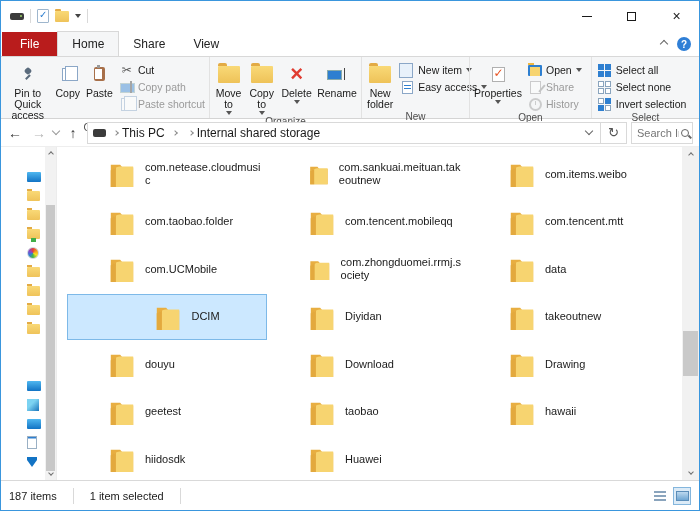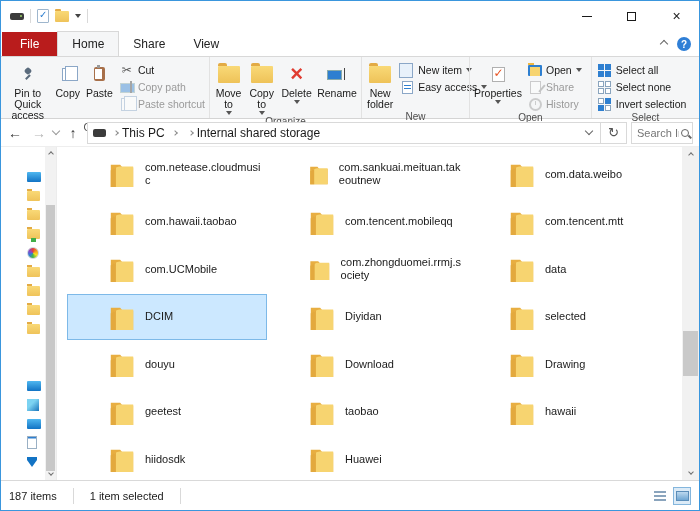--- a/index.html
+++ b/index.html
@@ -117,21 +117,21 @@
   .si-document i { display:block; width:10px; height:13px; background:#fff; border:1px solid #9ab0c4; box-shadow:inset 0 3px 0 -1.5px #2e7fd0; }
   .si-arrow-down i { display:block; width:0; height:0; border-left:5px solid transparent; border-right:5px solid transparent; border-top:7px solid #1273c4; box-shadow:0 -3px 0 -0px #1273c4; margin-top:3px; }
   .side-scroll { position:absolute; right:0; top:0; width:11px; height:100%; background:#f2f2f2; }
   .side-thumb { position:absolute; left:1px; top:58px; width:9px; height:266px; background:#c8c8c8; }
   .scroll-arrow { position:absolute; left:2px; display:flex; justify-content:center; width:7px; }
   .scroll-arrow .chev { width:4px; height:4px; border-color:#707070; }
 
   .main { flex:1; position:relative; min-width:0; }
   .grid { position:absolute; left:10px; top:4px; display:grid; grid-template-columns:repeat(3,200px); grid-auto-rows:47.5px; }
   .tile { width:200px; height:46px; display:flex; align-items:center; padding-left:40px; gap:9px; border:1px solid transparent; }
-  .tile.selected { background:#cce8ff; border-color:#7db9e8; }
+  .tile.selected { background:#cce8ff; border-color:#7db9e8;justify-content:center; }
   .tile-label { font-size:11px; line-height:13px; max-width:128px; word-break:break-all; }
   .main-scroll { position:absolute; right:0; top:0; width:17px; height:100%; background:#f1f1f1; }
   .main-thumb { position:absolute; left:1px; top:184px; width:15px; height:45px; background:#c9c9c9; }
 
   
   .statusbar { height:30px; border-top:1px solid #d9d9d9; display:flex; align-items:center; padding:0 8px; gap:16px; flex:0 0 auto; font-size:11px; }
   .sb-sep { width:1px; height:16px; background:#d9d9d9; }
   .sb-right { margin-left:auto; display:flex; gap:4px; }
   .view-btn { width:18px; height:18px; display:flex; align-items:center; justify-content:center; border:1px solid transparent; }
   .view-btn.active { border-color:#84b6dd; background:#dcebf7; }
@@ -473,29 +473,29 @@
       <path d="M3 30 V12 l5.5-3 V30 z" fill="#e3a93e"></path>
     </svg>
     <span class="tile-label">com.sankuai.meituan.takeoutnew</span>
   </div>
           <div class="tile">
     <svg width="28" height="30" viewBox="0 0 30 32">
       <path d="M3 6 h10 l2.5 3 H27 v21 H3 z" fill="#e8ae41"></path>
       <path d="M3 30 V12 c4-.5 5.5-4 9.5-4 H27 v22 z" fill="#f7d470"></path>
       <path d="M3 30 V12 l5.5-3 V30 z" fill="#e3a93e"></path>
     </svg>
-    <span class="tile-label">com.data.weibo</span>
-  </div>
-          <div class="tile">
-    <svg width="28" height="30" viewBox="0 0 30 32">
-      <path d="M3 6 h10 l2.5 3 H27 v21 H3 z" fill="#e8ae41"></path>
-      <path d="M3 30 V12 c4-.5 5.5-4 9.5-4 H27 v22 z" fill="#f7d470"></path>
-      <path d="M3 30 V12 l5.5-3 V30 z" fill="#e3a93e"></path>
-    </svg>
-    <span class="tile-label">com.hawaii.taobao</span>
+    <span class="tile-label">com.items.weibo</span>
+  </div>
+          <div class="tile">
+    <svg width="28" height="30" viewBox="0 0 30 32">
+      <path d="M3 6 h10 l2.5 3 H27 v21 H3 z" fill="#e8ae41"></path>
+      <path d="M3 30 V12 c4-.5 5.5-4 9.5-4 H27 v22 z" fill="#f7d470"></path>
+      <path d="M3 30 V12 l5.5-3 V30 z" fill="#e3a93e"></path>
+    </svg>
+    <span class="tile-label">com.taobao.folder</span>
   </div>
           <div class="tile">
     <svg width="28" height="30" viewBox="0 0 30 32">
       <path d="M3 6 h10 l2.5 3 H27 v21 H3 z" fill="#e8ae41"></path>
       <path d="M3 30 V12 c4-.5 5.5-4 9.5-4 H27 v22 z" fill="#f7d470"></path>
       <path d="M3 30 V12 l5.5-3 V30 z" fill="#e3a93e"></path>
     </svg>
     <span class="tile-label">com.tencent.mobileqq</span>
   </div>
           <div class="tile">
@@ -545,21 +545,21 @@
       <path d="M3 30 V12 l5.5-3 V30 z" fill="#e3a93e"></path>
     </svg>
     <span class="tile-label">Diyidan</span>
   </div>
           <div class="tile">
     <svg width="28" height="30" viewBox="0 0 30 32">
       <path d="M3 6 h10 l2.5 3 H27 v21 H3 z" fill="#e8ae41"></path>
       <path d="M3 30 V12 c4-.5 5.5-4 9.5-4 H27 v22 z" fill="#f7d470"></path>
       <path d="M3 30 V12 l5.5-3 V30 z" fill="#e3a93e"></path>
     </svg>
-    <span class="tile-label">selected</span>
+    <span class="tile-label">takeoutnew</span>
   </div>
           <div class="tile">
     <svg width="28" height="30" viewBox="0 0 30 32">
       <path d="M3 6 h10 l2.5 3 H27 v21 H3 z" fill="#e8ae41"></path>
       <path d="M3 30 V12 c4-.5 5.5-4 9.5-4 H27 v22 z" fill="#f7d470"></path>
       <path d="M3 30 V12 l5.5-3 V30 z" fill="#e3a93e"></path>
     </svg>
     <span class="tile-label">douyu</span>
   </div>
           <div class="tile">

